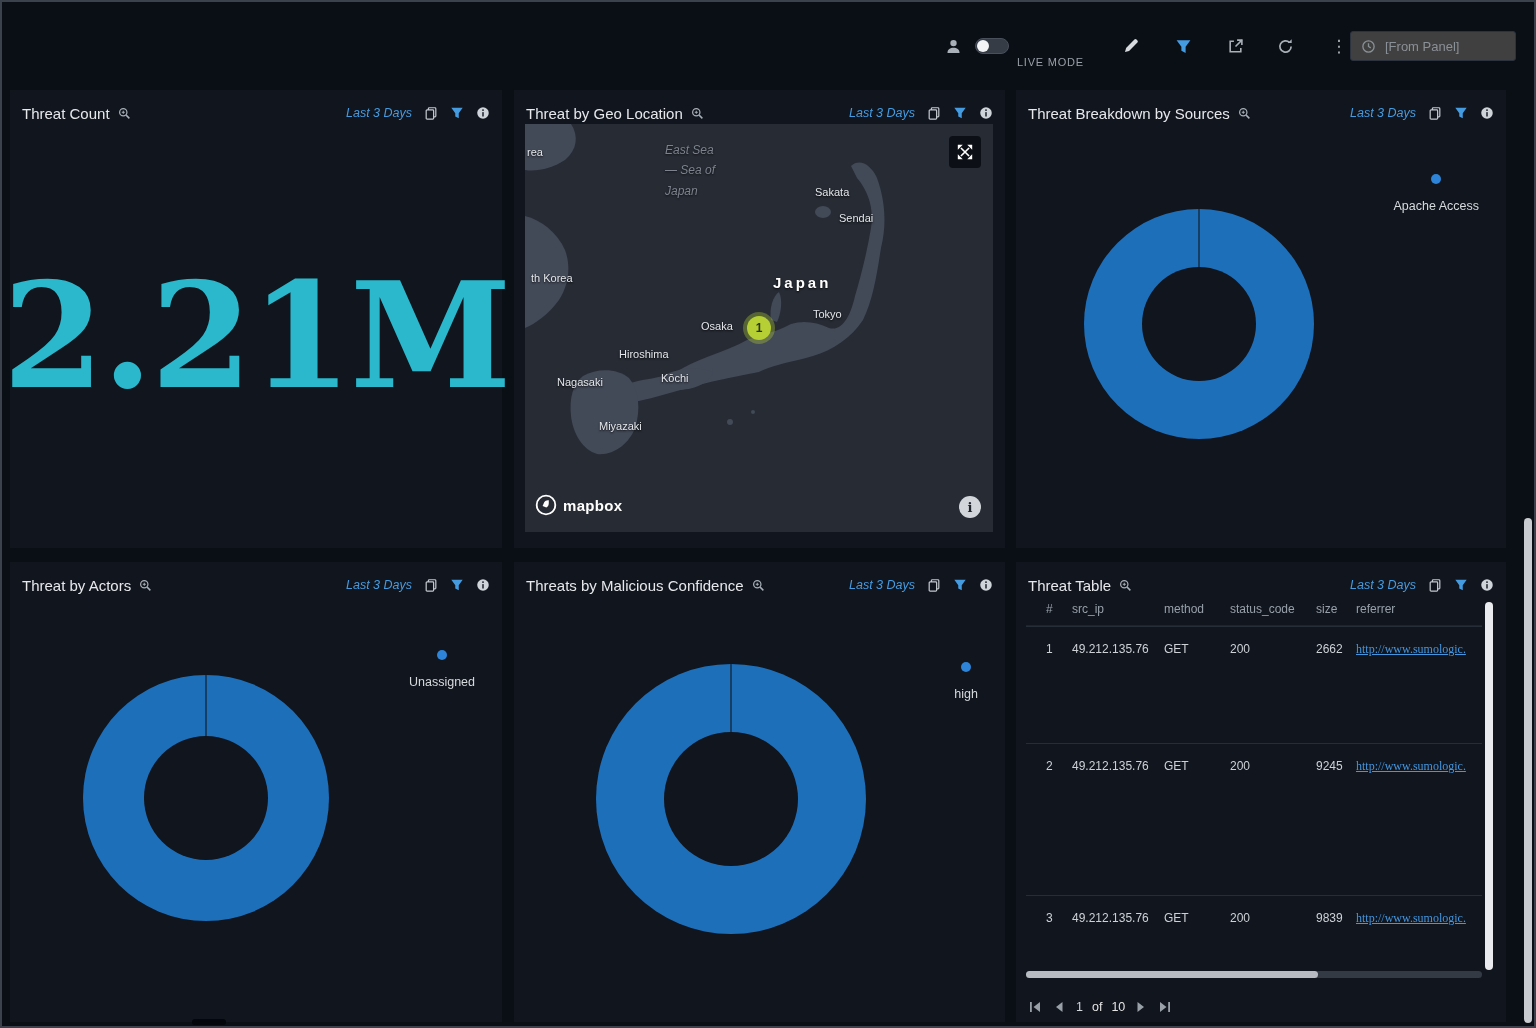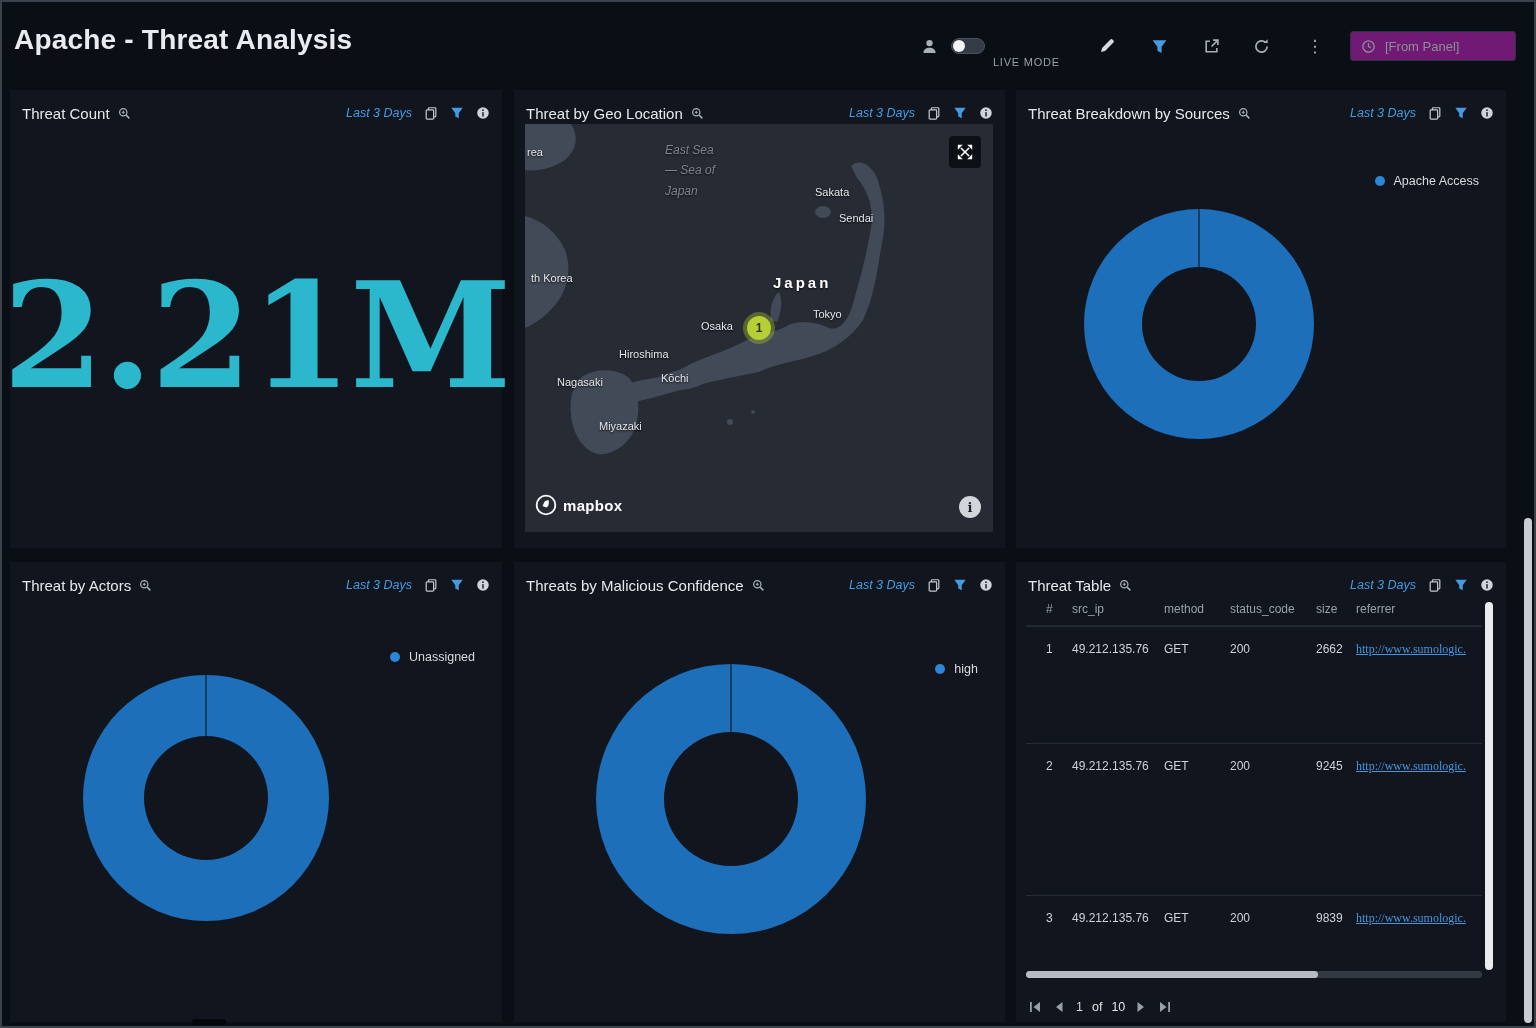--- a/index.html
+++ b/index.html
@@ -13,21 +13,21 @@
     border:2px solid #3c424b;
   }
   
   .topbar { position:absolute; left:0; top:0; right:0; height:88px; }
   .app-title { position:absolute; left:12px; top:22px; font-size:28px; font-weight:700; color:#e9ebee; letter-spacing:.2px; }
   .topbar-right { position:absolute; right:18px; top:0; height:88px; display:flex; align-items:center; }
   .tb-icon { display:flex; align-items:center; justify-content:center; width:22px; height:22px; cursor:pointer; }
   .live-label { font-size:11px; letter-spacing:.8px; color:#9aa0a8; margin-left:8px;margin-top:32px; }
   .toggle { width:34px; height:16px; border-radius:9px; background:#353c46; border:1px solid #49505b; position:relative; margin-left:10px; cursor:pointer; }
   .toggle .knob { position:absolute; left:1px; top:1px; width:12px; height:12px; border-radius:50%; background:#f2f4f6; }
-  .timebox { margin-left:24px; width:166px; height:30px; border:1px solid #2c333e; background:#701a75; border-radius:3px; display:flex; align-items:center; padding:0 10px; gap:9px; cursor:text; }
+  .timebox { width:166px; height:30px; border:1px solid #2c333e; background:#404040; border-radius:3px; display:flex; align-items:center; padding:0 10px; gap:9px; cursor:text; }
   .timebox .tb-text { font-size:13px; color:#8a9097; }
   .kebab { font-size:17px; color:#aab0b8; line-height:1; }
   .ml36{margin-left:36px;} .ml30{margin-left:30px;} .ml28{margin-left:28px;} .ml32{margin-left:32px;}
   
   .panel { position:absolute; background:#10151e; }
   .p-count      { left:8px;    top:88px;  width:492px; height:458px; }
   .p-geo        { left:512px;  top:88px;  width:491px; height:458px; }
   .p-sources    { left:1014px; top:88px;  width:490px; height:458px; }
   .p-actors     { left:8px;    top:560px; width:492px; height:460px; }
   .p-confidence { left:512px;  top:560px; width:491px; height:460px; }
@@ -49,21 +49,21 @@
   .sea-label { position:absolute; left:140px; top:16px; width:110px; font-style:italic; font-size:12px; color:#7d828c; line-height:1.7; text-shadow:0 1px 2px rgba(0,0,0,.6); }
   .marker { position:absolute; left:222px; top:192px; width:24px; height:24px; border-radius:50%; background:#b5cf35; color:#2c3310; font-size:12px; font-weight:700; display:flex; align-items:center; justify-content:center; box-shadow:0 0 0 4px rgba(181,207,53,.35); cursor:pointer; }
   .expand-btn { position:absolute; right:12px; top:12px; width:32px; height:32px; background:#0c0f15; border-radius:4px; display:flex; align-items:center; justify-content:center; cursor:pointer; }
   .mapbox-wrap { position:absolute; left:10px; bottom:16px; display:flex; align-items:center; gap:6px; cursor:pointer; }
   .mapbox-text { font-size:15px; font-weight:700; color:#ffffff; letter-spacing:.3px; }
   .map-info { position:absolute; right:12px; bottom:14px; width:22px; height:22px; border-radius:50%; background:#d2d6db; color:#20242b; font-size:13px; font-weight:700; font-family:"DejaVu Serif",serif; display:flex; align-items:center; justify-content:center; cursor:pointer; }
   
   .donut { position:absolute; border-radius:50%; background:#1e6fba; cursor:pointer; }
   .donut .hole { position:absolute; left:50%; top:50%; transform:translate(-50%,-50%); border-radius:50%; background:#10151e; }
   .donut .notch { position:absolute; left:50%; top:0; width:2px; margin-left:-1px; background:#10151e; opacity:.55; }
-  .legend { position:absolute; right:27px; display:flex; align-items:center; gap:9px; }
+  .legend { position:absolute; right:27px; display:flex; align-items:center; gap:15px;flex-direction:column; }
   .legend .dot { width:10px; height:10px; border-radius:50%; background:#2d84d8; }
   .legend .lg-text { font-size:12.5px; color:#d7dadd; }
   .d-sources { left:68px; top:119px; width:230px; height:230px; }
   .d-sources .hole { width:114px; height:114px; } .d-sources .notch { height:58px; }
   .d-actors { left:73px; top:113px; width:246px; height:246px; }
   .d-actors .hole { width:124px; height:124px; } .d-actors .notch { height:61px; }
   .d-confidence { left:82px; top:102px; width:270px; height:270px; }
   .d-confidence .hole { width:134px; height:134px; } .d-confidence .notch { height:68px; }
   
   .table-wrap { position:absolute; left:10px; right:24px; top:40px; }
@@ -83,21 +83,20 @@
   .pg-num { font-size:12.5px; color:#d3d6da; margin-left:2px; }
   .pg-of, .pg-total { font-size:12.5px; color:#e5e5e5; }
   
   .page-vscroll { position:absolute; right:2px; top:516px; bottom:3px; width:8px; background:#c9cdd2; border-radius:4px; cursor:pointer; }
   .page-hscroll { position:absolute; left:190px; bottom:1px; width:34px; height:6px; background:#03060b; border-radius:3px; cursor:pointer; }
 </style>
 </head>
 <body>
 
 <div class="topbar">
-  <div class="app-title">Apache - Threat Analysis</div>
   <div class="topbar-right">
     <span class="tb-icon">
       <svg width="17" height="17" viewBox="0 0 16 16">
           <circle cx="8" cy="4.8" r="3" fill="#aab0b8"></circle>
           <path d="M2.3 14c0-3.2 2.6-4.8 5.7-4.8s5.7 1.6 5.7 4.8z" fill="#aab0b8"></path>
         </svg>
     </span>
     <span class="toggle">
         <span class="knob"></span>
       </span>

